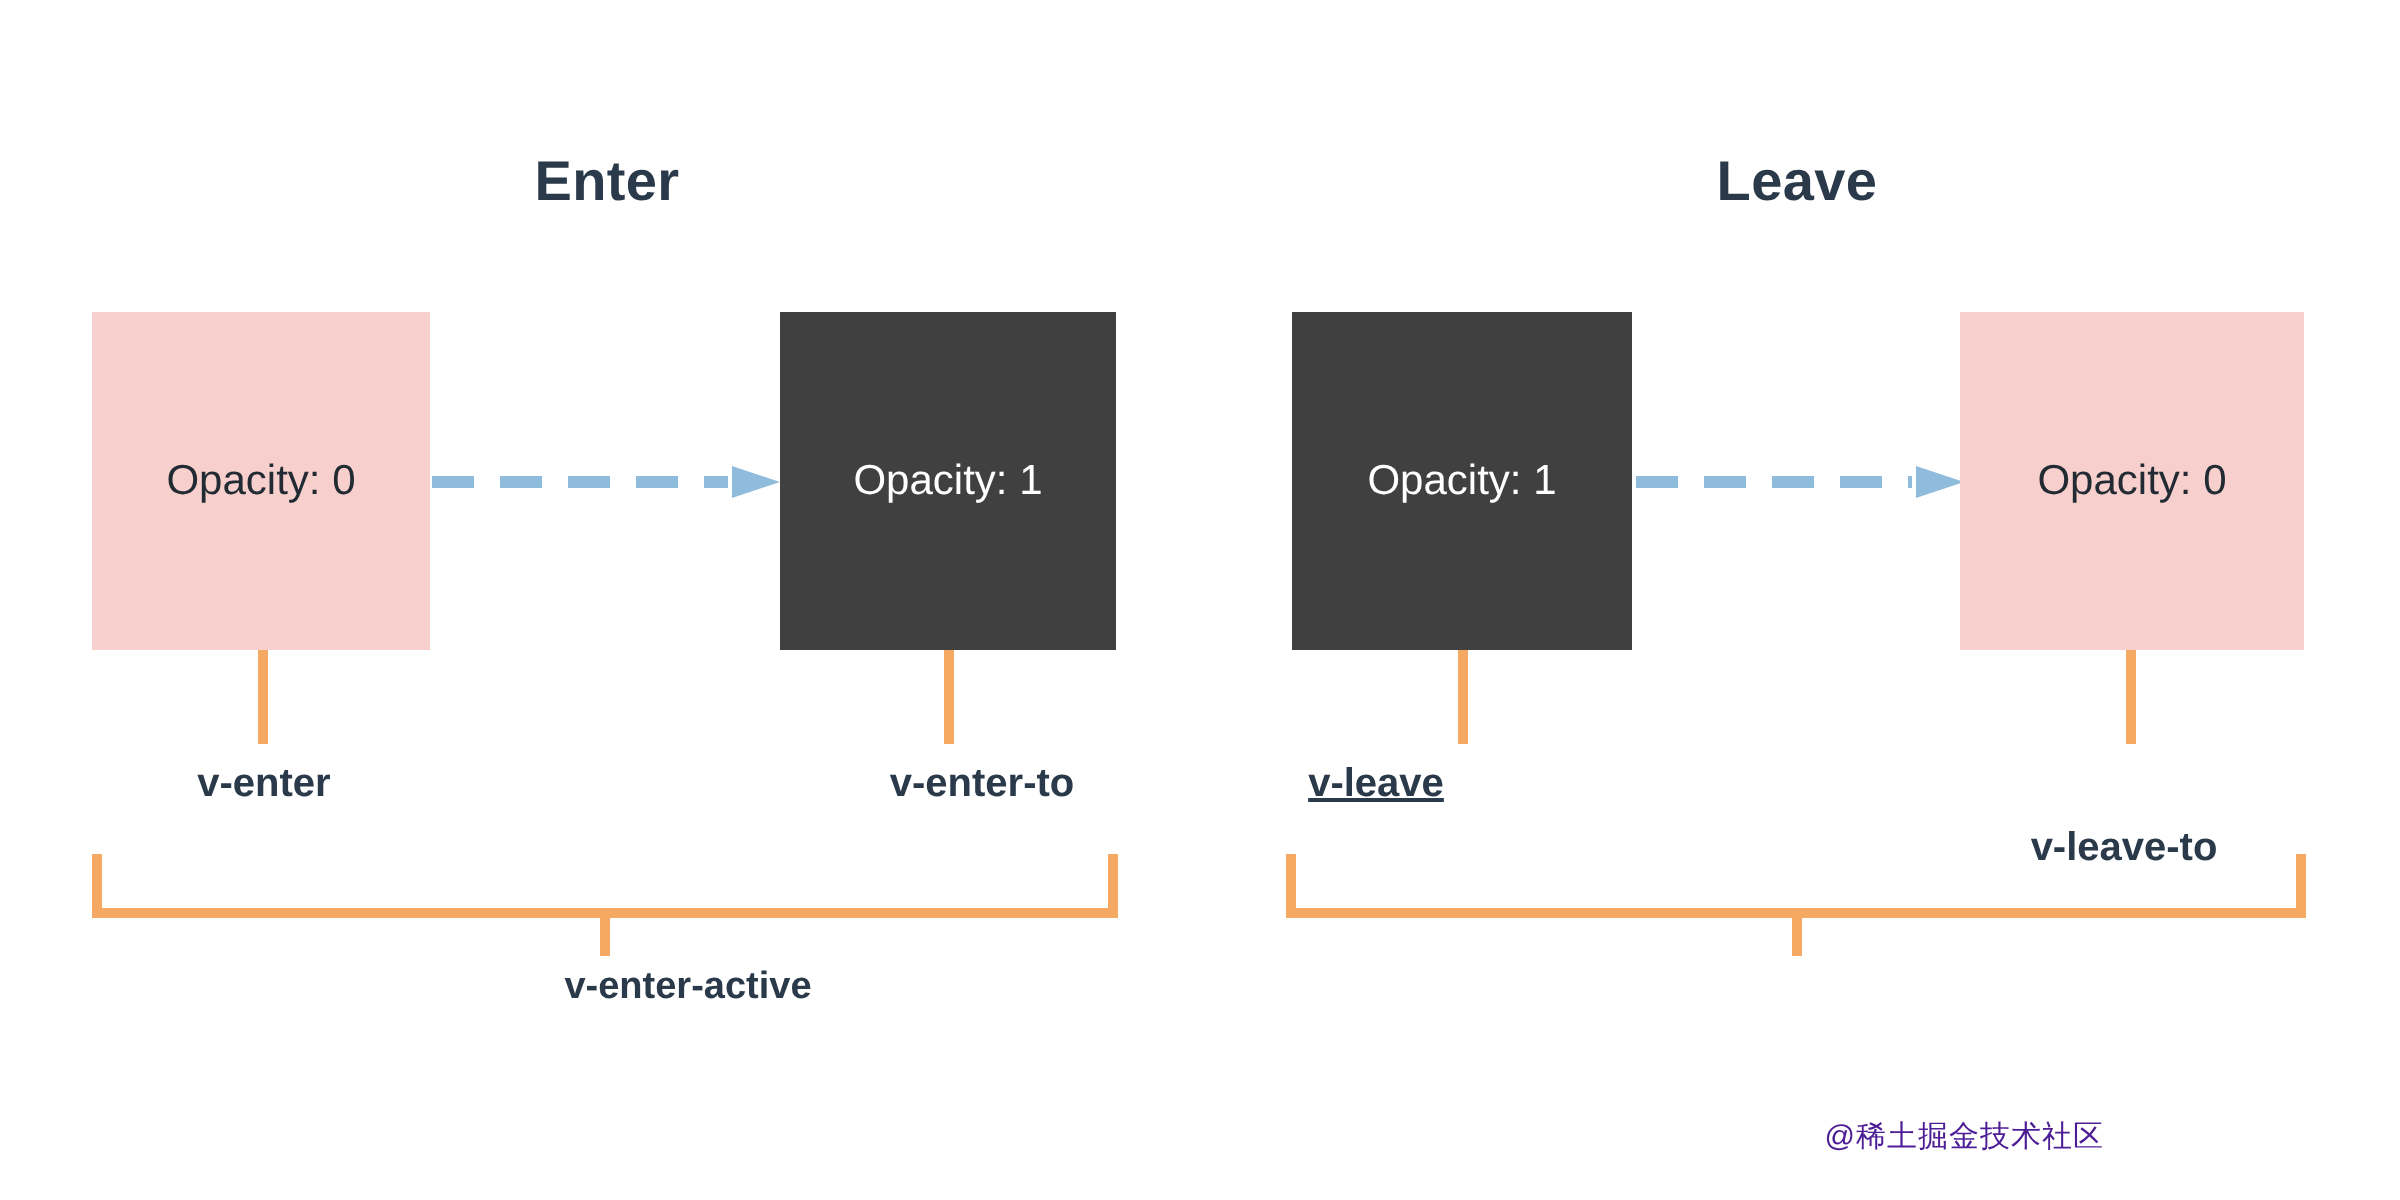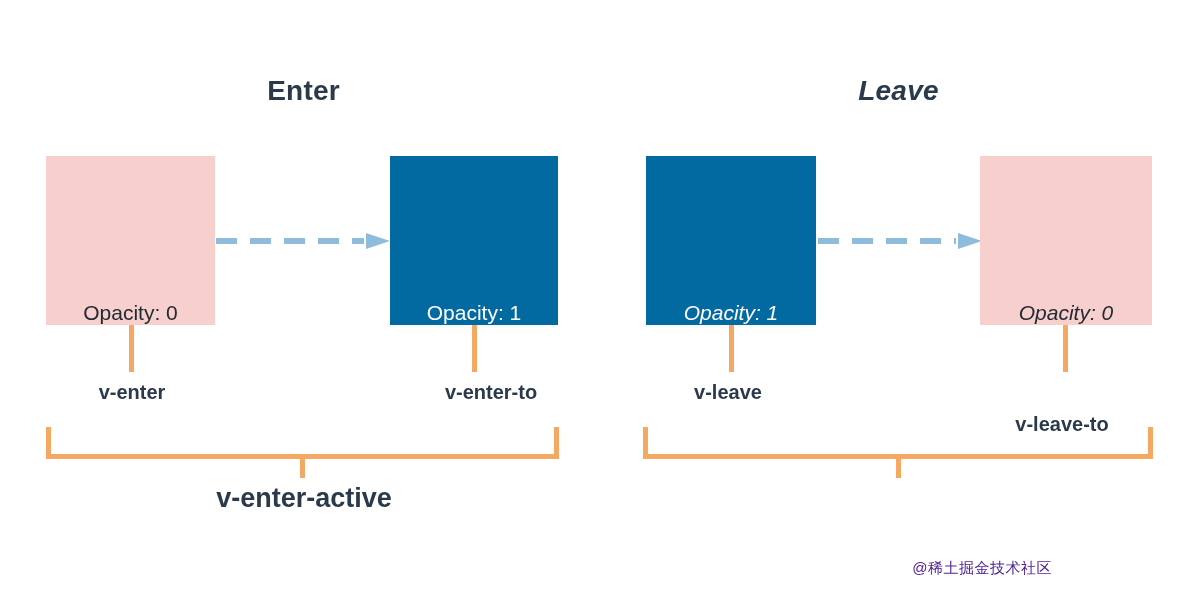--- a/index.html
+++ b/index.html
@@ -19,21 +19,21 @@
     background: #ffffff;
   }
 
   
   .panel {
     position: absolute;
     top: 0;
     height: 600px;
   }
   #panel-enter { left: 0px;   width: 600px; }
-  #panel-leave { left: 600px; width: 600px; font-style: italic; }
+  #panel-leave { left: 600px; width: 600px; }
 
   .panel-title {
     position: absolute;
     top: 75px;
     width: 100%;
     text-align: center;
     font-size: 28px;
     font-weight: bold;
     color: #2b3a4a;
     letter-spacing: 0.2px;
@@ -41,27 +41,27 @@
   #panel-enter .panel-title { left: 0; width: 607px; }
   #panel-leave .panel-title { left: 0; width: 597px; }
 
   
   .state-box {
     position: absolute;
     top: 156px;
     width: 169px;
     height: 169px;
     display: flex;
-    align-items: flex-end;
+    align-items: center;
     justify-content: center;
     font-size: 21px;
     font-weight: normal;
   }
   .state-box.light { background: #f7cfcc; color: #222b33; }
-  .state-box.solid { background: #0369a1; color: #ffffff; }
+  .state-box.solid { background: #404040; color: #ffffff; }
 
   .box-enter-from { left: 46px;  }
   .box-enter-to   { left: 390px; width: 168px; }
   .box-leave-from { left: 46px;  width: 170px; }
   .box-leave-to   { left: 380px; width: 172px; }
 
   
   .arrow-wrap {
     position: absolute;
     top: 233px;
@@ -113,21 +113,21 @@
     top: 381px;
     font-size: 20px;
     font-weight: bold;
     color: #2b3a4a;
     text-align: left;
     white-space: nowrap;
     transform: translateX(-50%);
   }
   #label-v-enter    { left: 132px; }
   #label-v-enter-to { left: 491px; }
-  #label-v-leave    { left: 728px; }
+  #label-v-leave    { left: 688px; text-decoration: underline; }
   #label-v-leave-to { left: 1062px; margin-top: 32px; }
 
   
   .bracket {
     position: absolute;
     top: 427px;
     height: 32px;
     border-left: 5px solid #f4a862;
     border-right: 5px solid #f4a862;
     border-bottom: 5px solid #f4a862;
@@ -141,25 +141,26 @@
     width: 5px;
     height: 19px;
     background: #f4a862;
   }
   #bracket-stem-enter { left: 300px; }
   #bracket-stem-leave { left: 896px; }
 
   .active-label {
     position: absolute;
     top: 483px;
-    font-size: 27px;
+    font-size: 19px;
     font-weight: bold;
     color: #2b3a4a;
     white-space: nowrap;
     transform: translateX(-50%);
+    margin-left: 40px;
   }
   #label-v-enter-active { left: 304px; }
   #label-v-leave-active { left: 899px; }
 
   
   #watermark {
     position: absolute;
     right: 20px;
     bottom: 22px;
     font-size: 15px;

